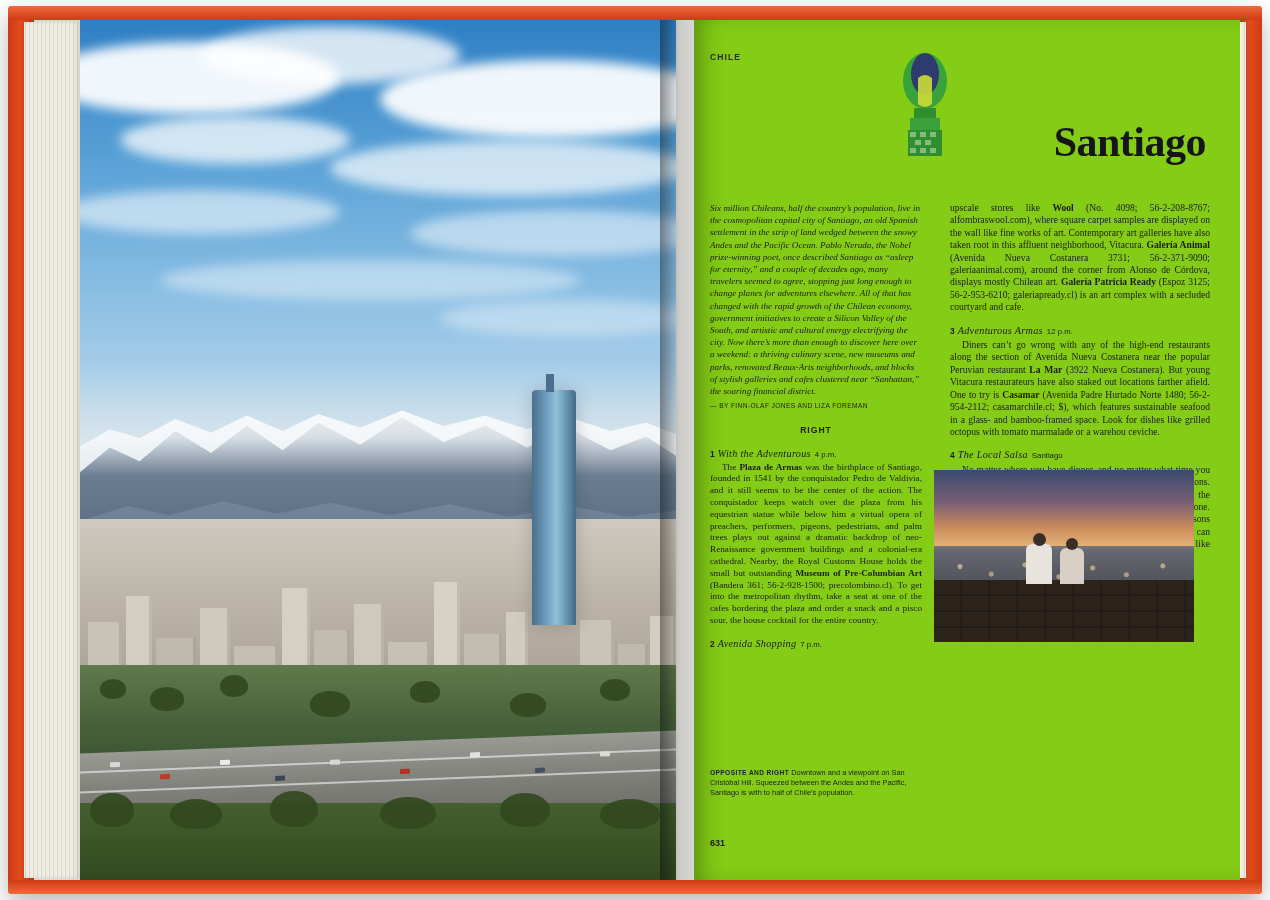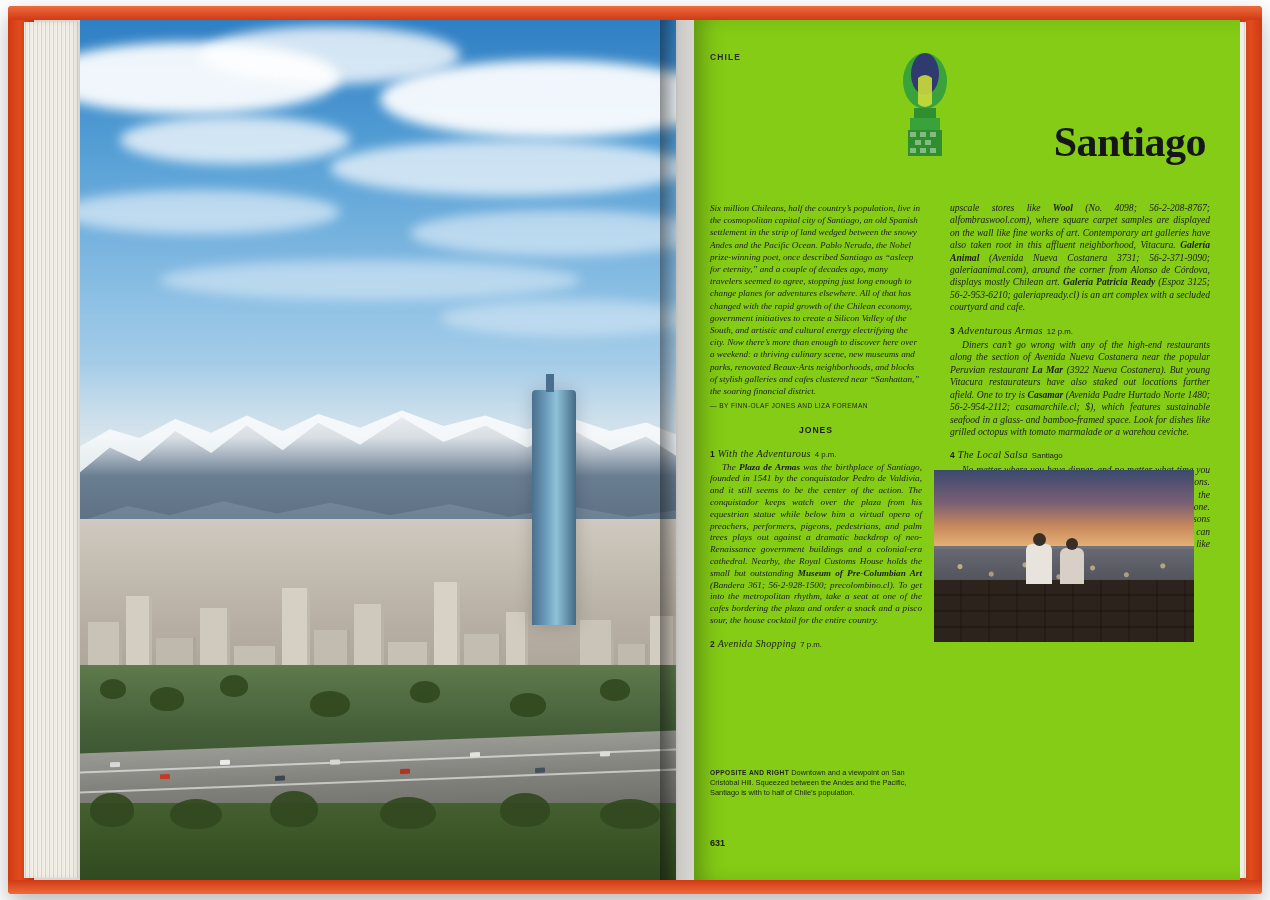--- a/index.html
+++ b/index.html
@@ -278,21 +278,21 @@
   .item-title {
     font-style: italic;
     font-size: 10.2px;
     letter-spacing: .3px;
   }
   .item-time {
     font-family: "Liberation Sans", sans-serif;
     font-size: 7.8px;
     margin-left: 4px;
   }
-  p.body { margin: 0; text-indent: 12px; font-style: italic; }
+  p.body { margin: 0; text-indent: 12px; }
   p.body.first { text-indent: 12px; }
   b { font-weight: bold; }
 
   .photo2 {
     position: absolute;
     left: 240px;
     top: 450px;
     width: 260px;
     height: 172px;
     overflow: hidden;
@@ -478,21 +478,21 @@
         <h1 class="page-title">Santiago</h1>
 
         <div class="cols">
 
           <div class="col c1">
 
             <div class="standfirst">Six million Chileans, half the country’s population, live in the cosmopolitan capital city of Santiago, an old Spanish settlement in the strip of land wedged between the snowy Andes and the Pacific Ocean. Pablo Neruda, the Nobel prize-winning poet, once described Santiago as “asleep for eternity,” and a couple of decades ago, many travelers seemed to agree, stopping just long enough to change planes for adventures elsewhere. All of that has changed with the rapid growth of the Chilean economy, government initiatives to create a Silicon Valley of the South, and artistic and cultural energy electrifying the city. Now there’s more than enough to discover here over a weekend: a thriving culinary scene, new museums and parks, renovated Beaux-Arts neighborhoods, and blocks of stylish galleries and cafes clustered near “Sanhattan,” the soaring financial district.</div>
 
             <div class="byline">— BY FINN-OLAF JONES AND LIZA FOREMAN</div>
 
-            <div class="dayhead">JONES</div>
+            <div class="dayhead">RIGHT</div>
 
             <div class="item-head">
               <span class="item-num">1</span><span class="item-title">With the Adventurous</span><span class="item-time">4 p.m.</span>
             </div>
             <p class="body first">The <b>Plaza de Armas</b> was the birthplace of Santiago, founded in 1541 by the conquistador Pedro de Valdivia, and it still seems to be the center of the action. The conquistador keeps watch over the plaza from his equestrian statue while below him a virtual opera of preachers, performers, pigeons, pedestrians, and palm trees plays out against a dramatic backdrop of neo-Renaissance government buildings and a colonial-era cathedral. Nearby, the Royal Customs House holds the small but outstanding <b>Museum of Pre-Columbian Art</b> (Bandera 361; 56-2-928-1500; precolombino.cl). To get into the metropolitan rhythm, take a seat at one of the cafes bordering the plaza and order a snack and a pisco sour, the house cocktail for the entire country.</p>
 
             <div class="item-head">
               <span class="item-num">2</span><span class="item-title">Avenida Shopping</span><span class="item-time">7 p.m.</span>
             </div>
           </div>

